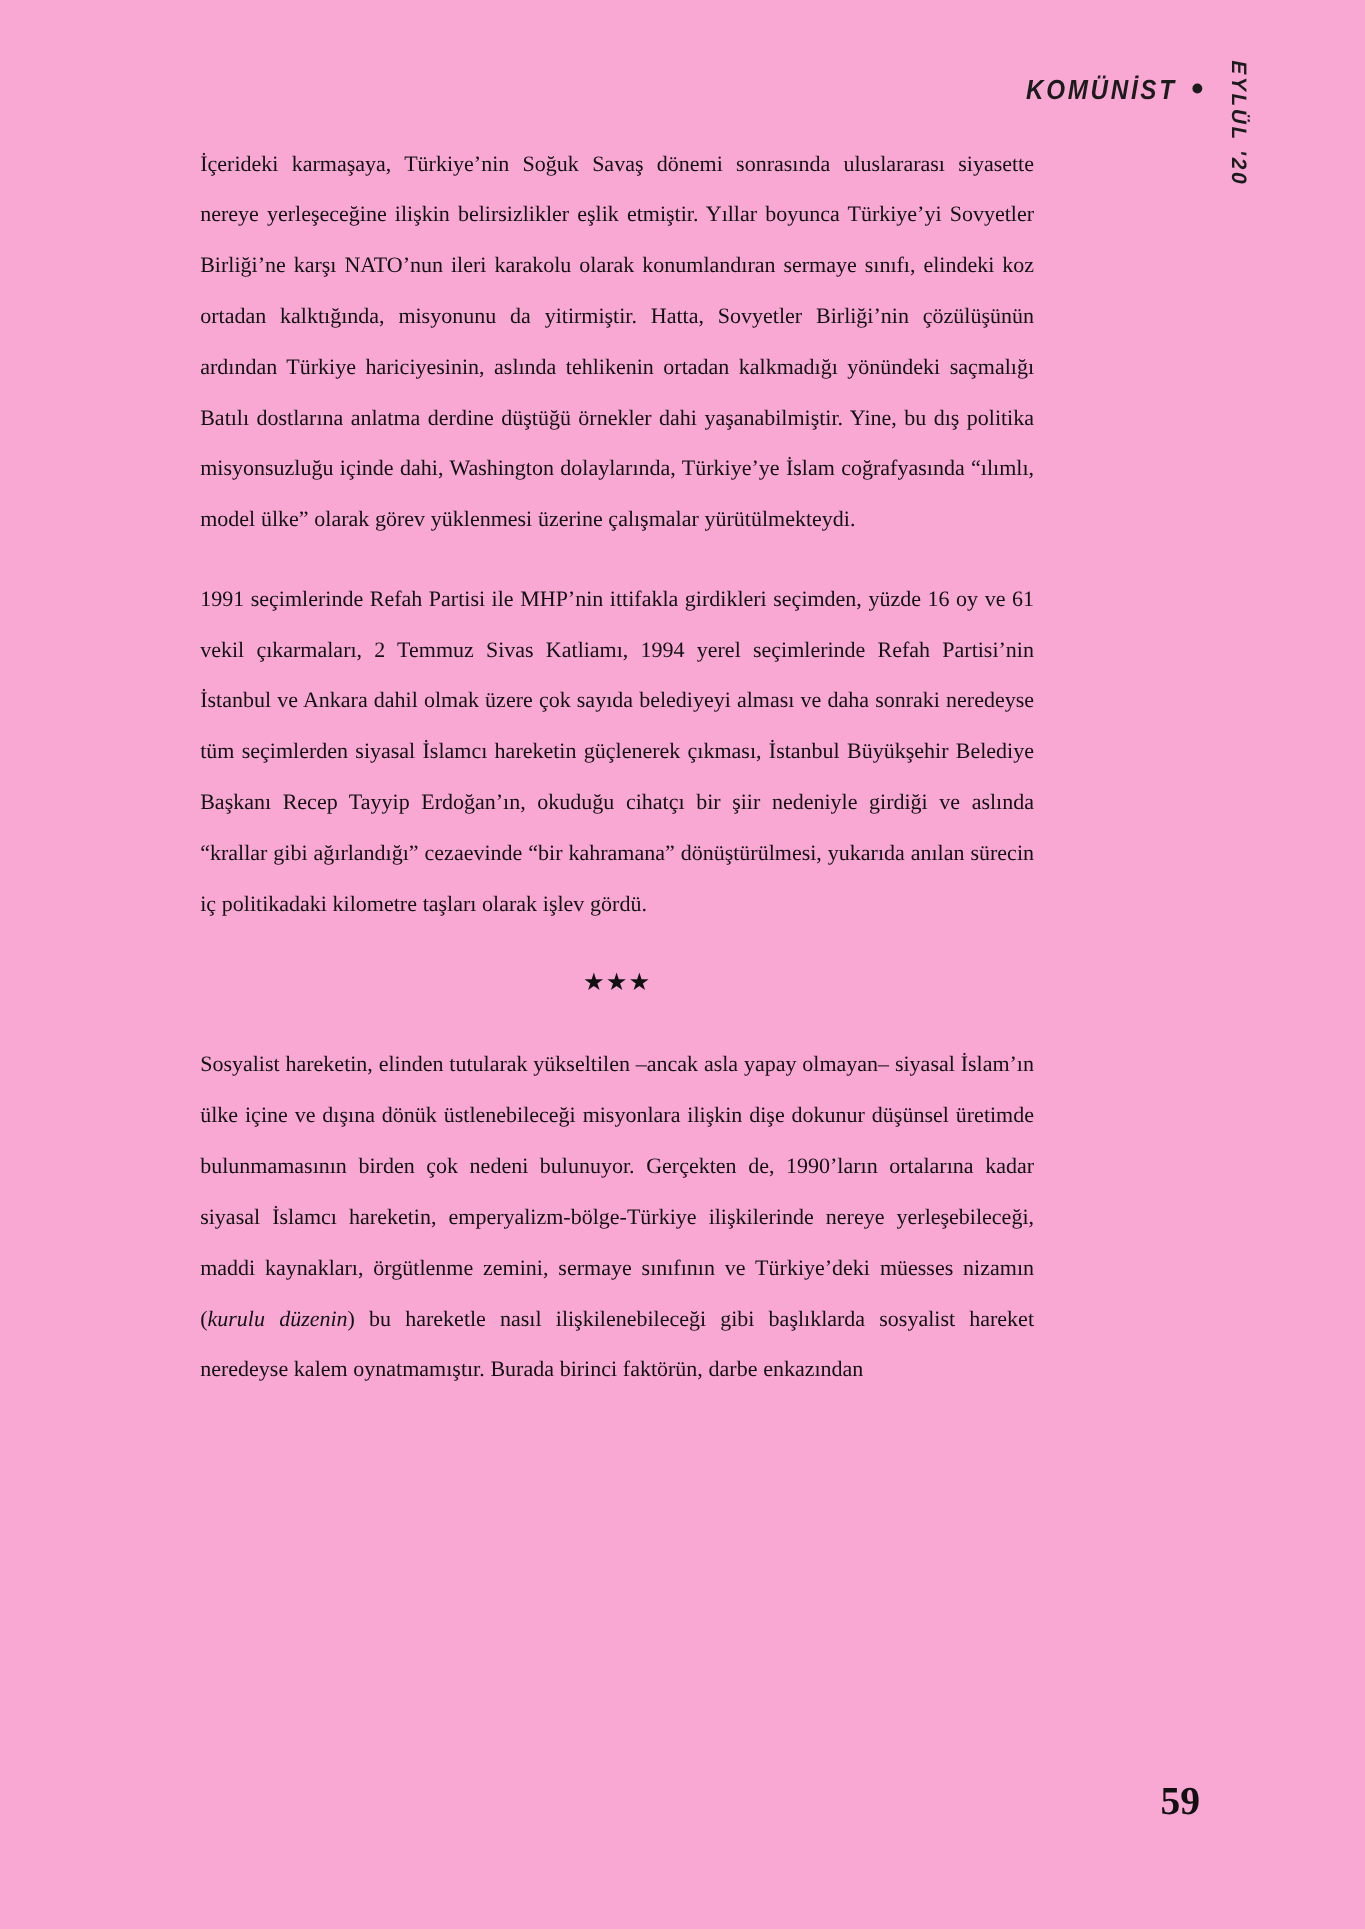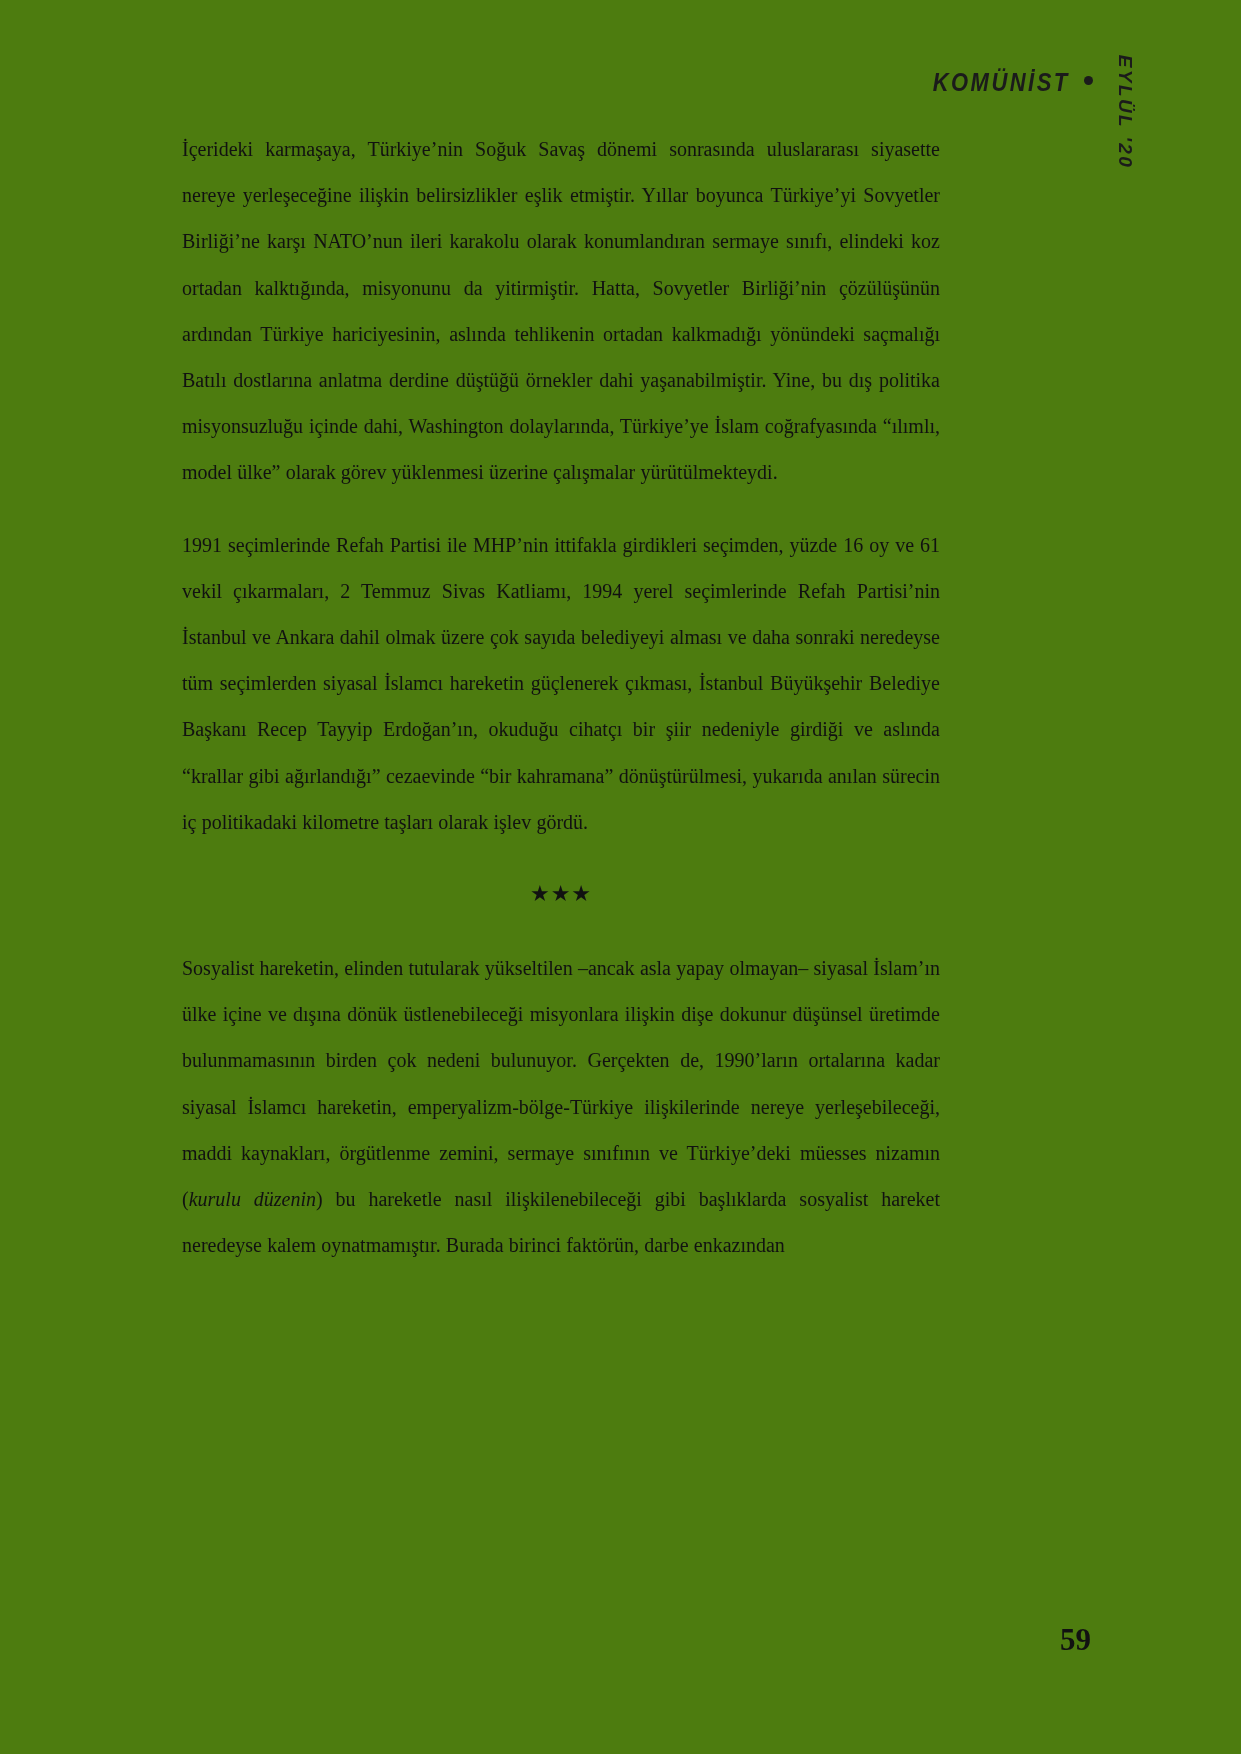--- a/index.html
+++ b/index.html
@@ -12,21 +12,21 @@
     height: 1754px;
     position: relative;
     font-family: "Liberation Serif", "DejaVu Serif", serif;
     color: #111111;
     overflow: hidden;
   }
 
   .page {
     position: absolute;
     inset: 0;
-    background: #4d7c0f;
+    background: #f9a8d4;
   }
 
   
   .header-zone {
     position: absolute;
     top: 62px;
     right: 148px;
     height: 40px;
     display: flex;
     align-items: center;
@@ -104,21 +104,21 @@
     line-height: 46px;
     color: #111111;
     font-family: "DejaVu Sans", sans-serif;
   }
 
   
   .folio {
     position: absolute;
     right: 150px;
     bottom: 96px;
-    font-size: 31px;
+    font-size: 36px;
     font-weight: 700;
     color: #111111;
     font-family: "Liberation Serif", serif;
   }
 </style>
 </head>
 <body>
 
 <div class="page">
 

